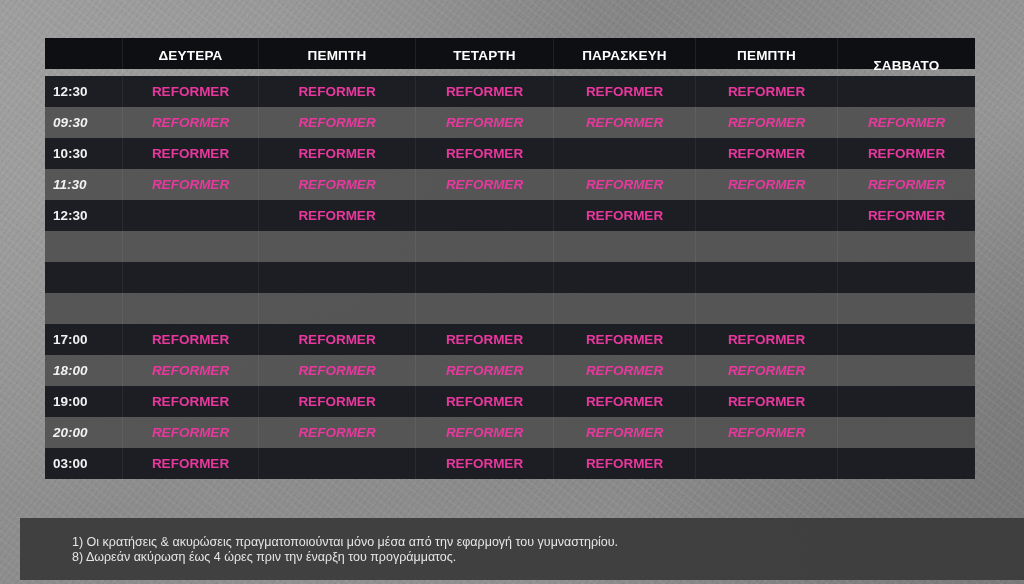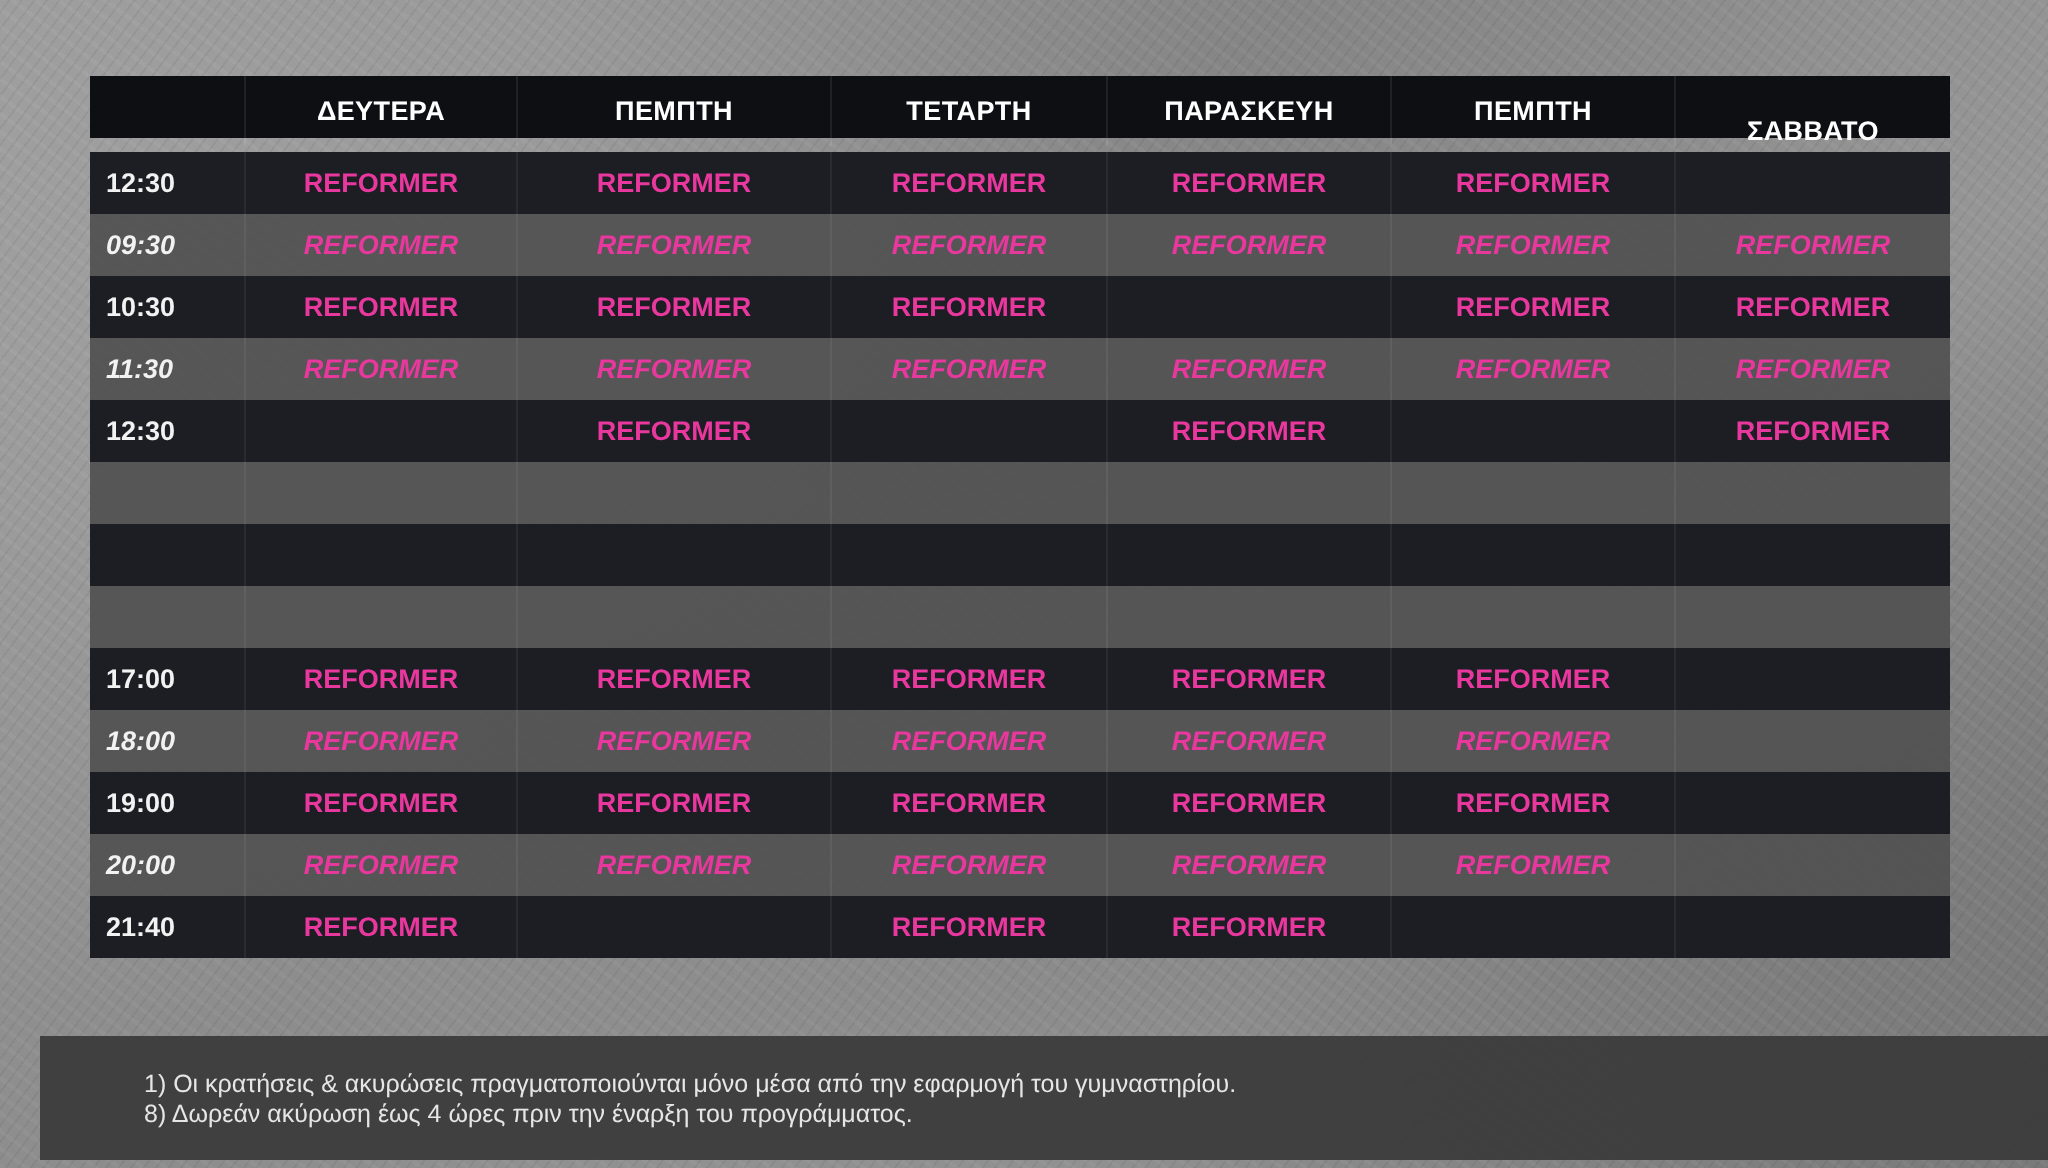--- a/index.html
+++ b/index.html
@@ -177,21 +177,21 @@
       <div class="row light">
         <div class="cell time">20:00</div>
         <div class="cell cls">REFORMER</div>
         <div class="cell cls">REFORMER</div>
         <div class="cell cls">REFORMER</div>
         <div class="cell cls">REFORMER</div>
         <div class="cell cls">REFORMER</div>
         <div class="cell cls"></div>
       </div>
       <div class="row dark">
-        <div class="cell time">21:40</div>
+        <div class="cell time">03:00</div>
         <div class="cell cls">REFORMER</div>
         <div class="cell cls"></div>
         <div class="cell cls">REFORMER</div>
         <div class="cell cls">REFORMER</div>
         <div class="cell cls"></div>
         <div class="cell cls"></div>
       </div>
     </div>
 </div>
 

